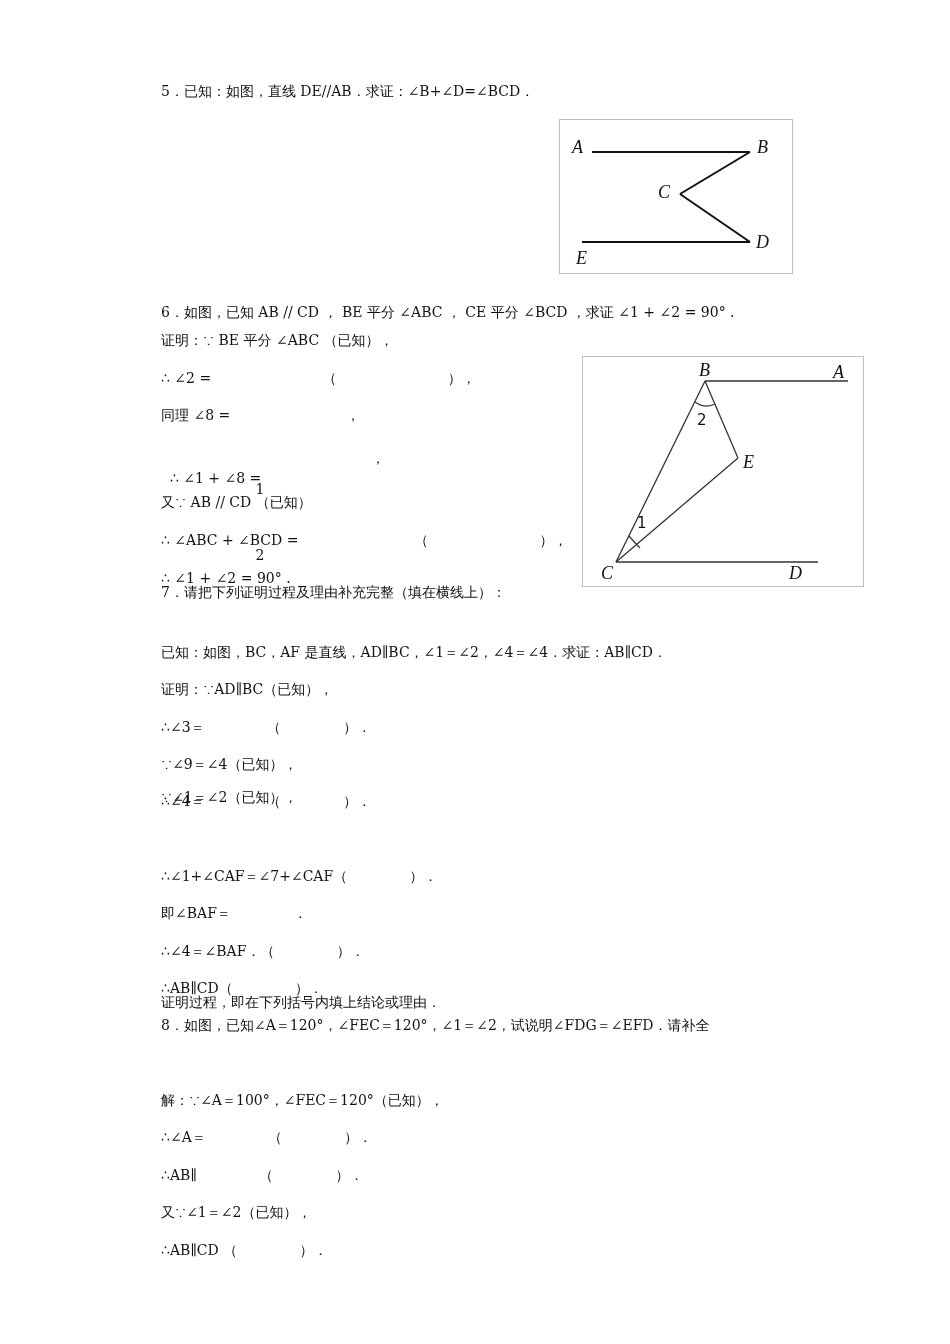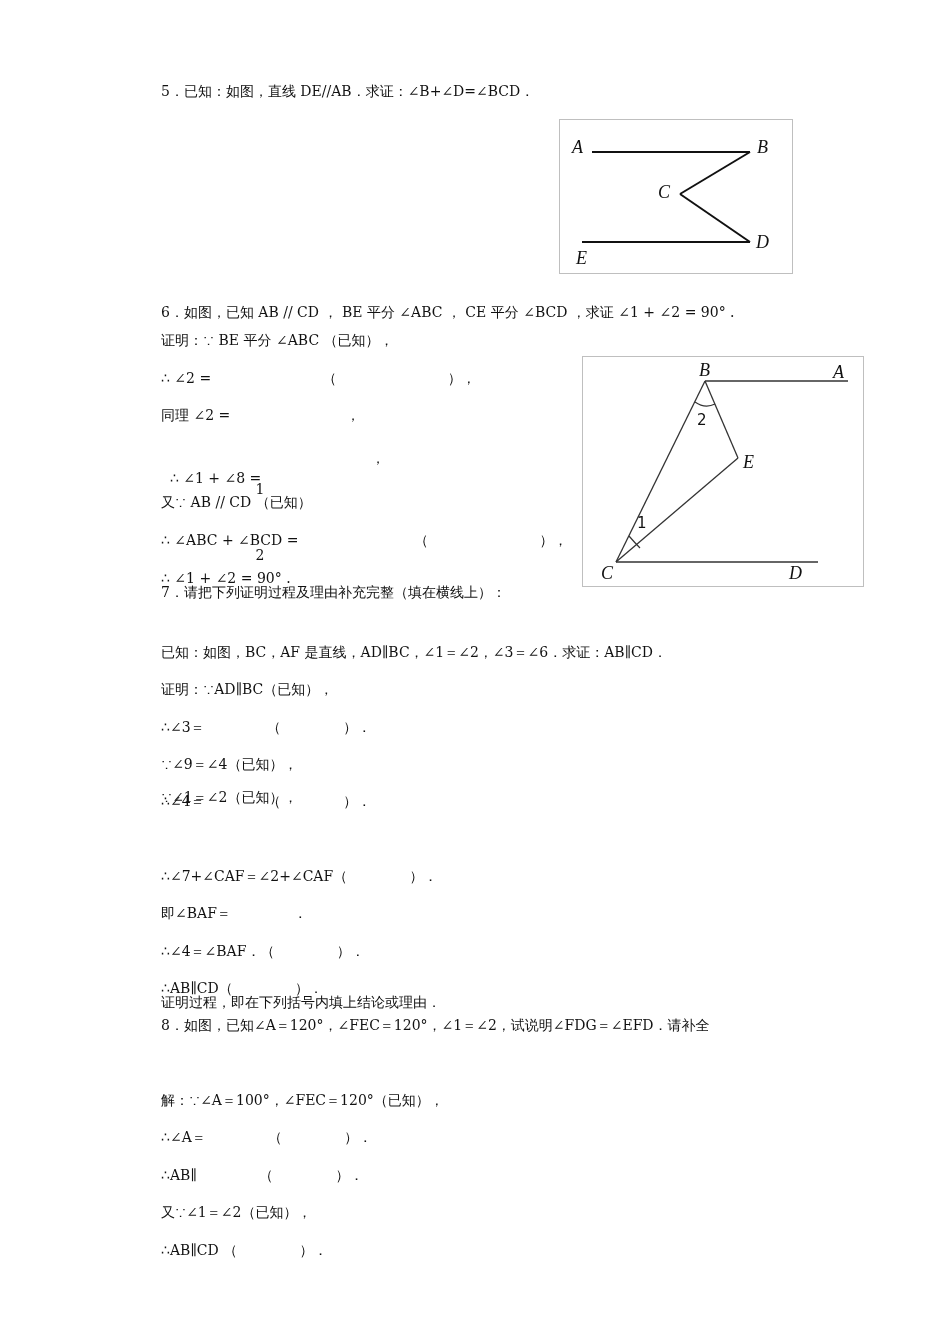--- a/index.html
+++ b/index.html
@@ -34,21 +34,21 @@
     <text x="197" y="33" font-family="Liberation Serif, serif" font-style="italic" font-size="18" fill="#111">B</text>
     <text x="98" y="78" font-family="Liberation Serif, serif" font-style="italic" font-size="18" fill="#111">C</text>
     <text x="196" y="128" font-family="Liberation Serif, serif" font-style="italic" font-size="18" fill="#111">D</text>
     <text x="16" y="144" font-family="Liberation Serif, serif" font-style="italic" font-size="18" fill="#111">E</text>
   </svg>
 </div>
 
 <div class="line" style="top:302px">6．如图，已知 AB // CD ， BE 平分 ∠ABC ， CE 平分 ∠BCD ，求证 ∠1 + ∠2 = 90° .</div>
 <div class="line" style="top:330px">证明：∵ BE 平分 ∠ABC （已知），</div>
 <div class="line" style="top:368px">∴ ∠2 =                         （                         ），</div>
-<div class="line" style="top:405px">同理 ∠2 =                          ，</div>
+<div class="line" style="top:405px">同理 ∠8 =                          ，</div>
 <div class="line" style="top:448px">
   <span>∴ ∠1 + ∠8 =</span>
   <span class="frac" style="position:absolute; left:88px; top:-14px;">
     <span>1</span>
     <span>2</span>
   </span>
   <span style="position:absolute; left:210px; top:0;">，</span>
 </div>
 <div class="line" style="top:492px">又∵ AB // CD （已知）</div>
 <div class="line" style="top:530px">∴ ∠ABC + ∠BCD =                          （                         ），</div>
@@ -67,27 +67,27 @@
     <text x="250" y="21" font-family="Liberation Serif, serif" font-style="italic" font-size="18" fill="#111">A</text>
     <text x="114" y="68" font-family="DejaVu Sans, sans-serif" font-size="15" fill="#111">2</text>
     <text x="160" y="111" font-family="Liberation Serif, serif" font-style="italic" font-size="18" fill="#111">E</text>
     <text x="54" y="171" font-family="DejaVu Sans, sans-serif" font-size="15" fill="#111">1</text>
     <text x="18" y="222" font-family="Liberation Serif, serif" font-style="italic" font-size="18" fill="#111">C</text>
     <text x="206" y="222" font-family="Liberation Serif, serif" font-style="italic" font-size="18" fill="#111">D</text>
   </svg>
 </div>
 
 <div class="line" style="top:582px">7．请把下列证明过程及理由补充完整（填在横线上）：</div>
-<div class="line" style="top:642px">已知：如图，BC，AF 是直线，AD∥BC，∠1＝∠2，∠3＝∠6．求证：AB∥CD．</div>
+<div class="line" style="top:642px">已知：如图，BC，AF 是直线，AD∥BC，∠1＝∠2，∠4＝∠4．求证：AB∥CD．</div>
 <div class="line" style="top:679px">证明：∵AD∥BC（已知），</div>
 <div class="line" style="top:717px">∴∠3＝              （              ）．</div>
 <div class="line" style="top:754px">∵∠9＝∠4（已知），</div>
 <div class="line" style="top:791px">∴∠4＝              （              ）．</div>
 <div class="line" style="top:787px">∵∠1＝∠2（已知），</div>
-<div class="line" style="top:866px">∴∠7+∠CAF＝∠2+∠CAF（              ）．</div>
+<div class="line" style="top:866px">∴∠1+∠CAF＝∠7+∠CAF（              ）．</div>
 <div class="line" style="top:903px">即∠BAF＝              ．</div>
 <div class="line" style="top:941px">∴∠4＝∠BAF．（              ）．</div>
 <div class="line" style="top:978px">∴AB∥CD（              ）．</div>
 
 <div class="line" style="top:1015px">8．如图，已知∠A＝120°，∠FEC＝120°，∠1＝∠2，试说明∠FDG＝∠EFD．请补全</div>
 <div class="line" style="top:992px">证明过程，即在下列括号内填上结论或理由．</div>
 <div class="line" style="top:1090px">解：∵∠A＝100°，∠FEC＝120°（已知），</div>
 <div class="line" style="top:1127px">∴∠A＝              （              ）．</div>
 <div class="line" style="top:1165px">∴AB∥              （              ）．</div>
 <div class="line" style="top:1202px">又∵∠1＝∠2（已知），</div>

